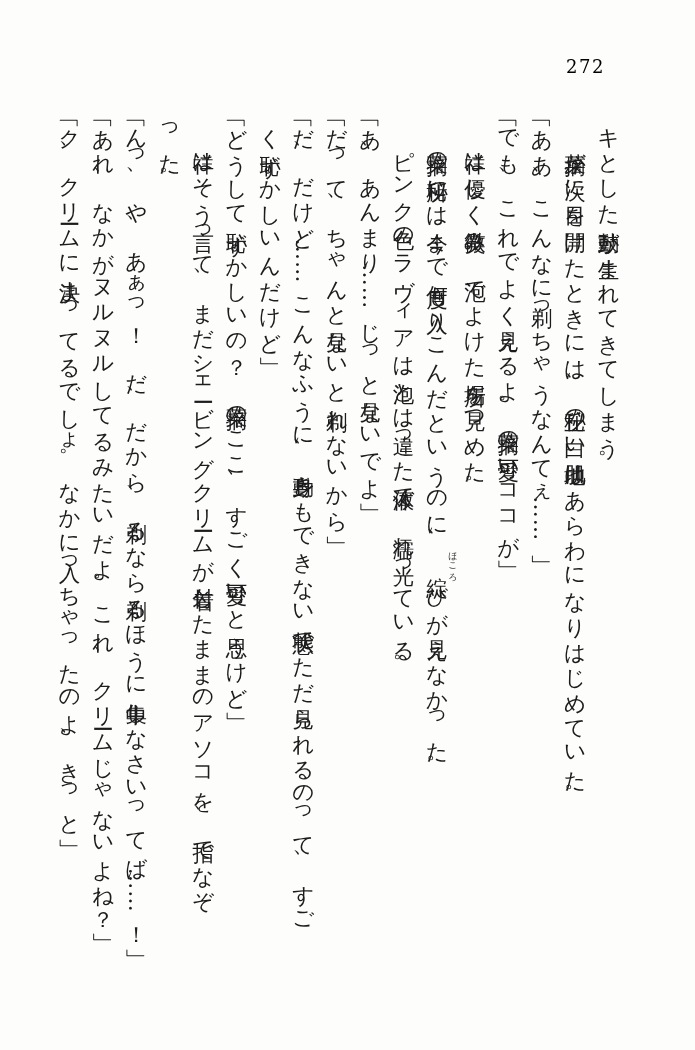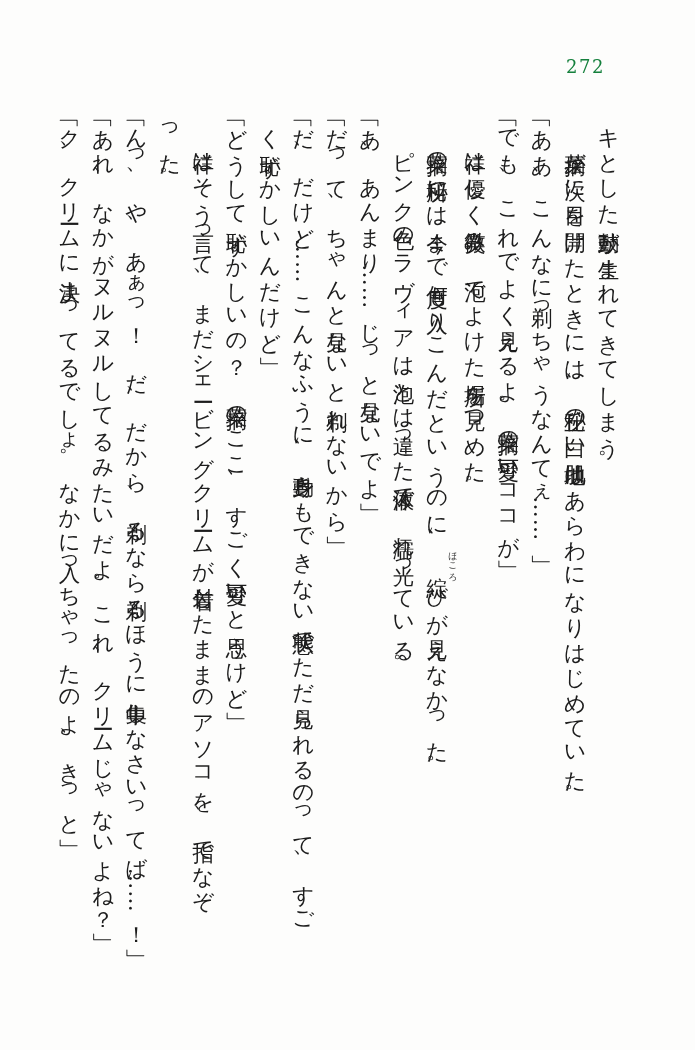--- a/index.html
+++ b/index.html
@@ -15,21 +15,21 @@
     overflow: hidden;
     font-family: "DejaVu Serif", "Liberation Serif", serif;
     color: #1c1c1c;
   }
   .page-number {
     position: absolute;
     top: 56px;
     left: 566px;
     font-size: 18px;
     letter-spacing: 1.5px;
-    color: #15803d;
+    color: #000000;
   }
   .text-block {
     position: absolute;
     top: 113px;
     right: 70px;
     height: 890px;
     writing-mode: vertical-rl;
     text-orientation: mixed;
     font-size: 21.5px;
     line-height: 33.4px;

